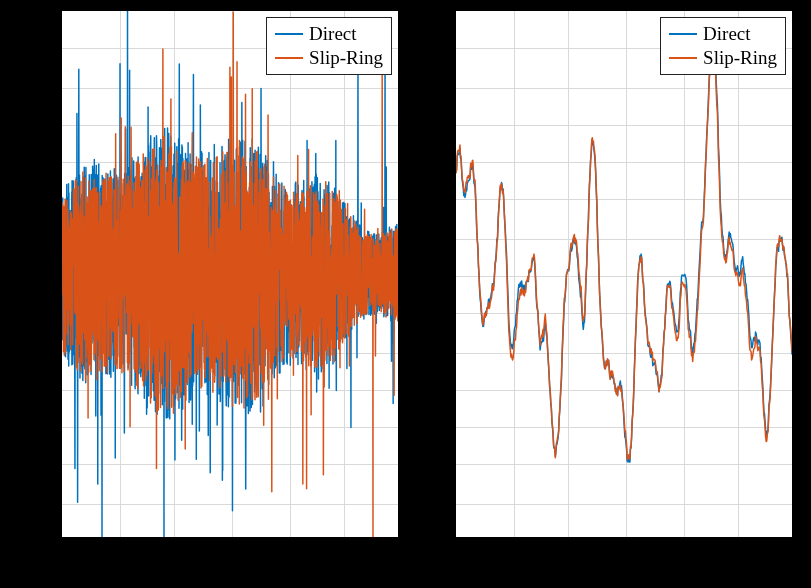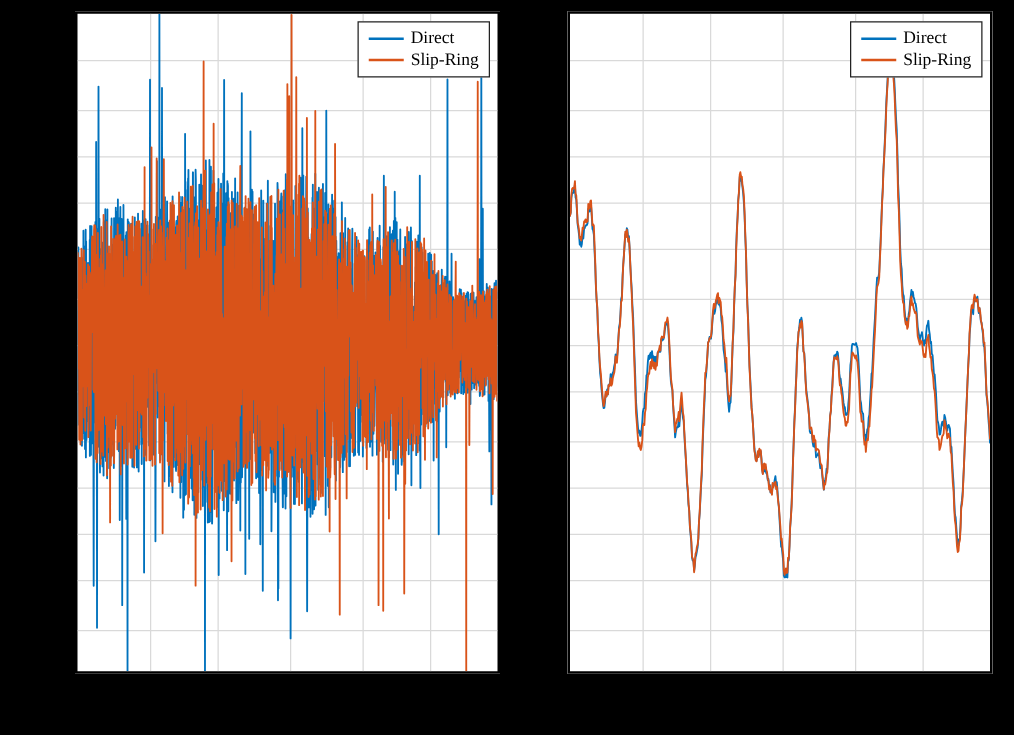--- a/index.html
+++ b/index.html
@@ -35,21 +35,21 @@
     left: 0;
     right: 0;
     height: 1px;
     background: #d9d9d9;
   }
   .legend {
     position: absolute;
     background: #fff;
     border: 1px solid #222;
     padding: 4px 8px;
-    font-size: 14px;
+    font-size: 19px;
     font-family: "Times New Roman", serif;
   }
   .legend-row {
     display: flex;
     align-items: center;
     gap: 6px;
     line-height: 1.25;
   }
   .legend-swatch {
     width: 28px;

